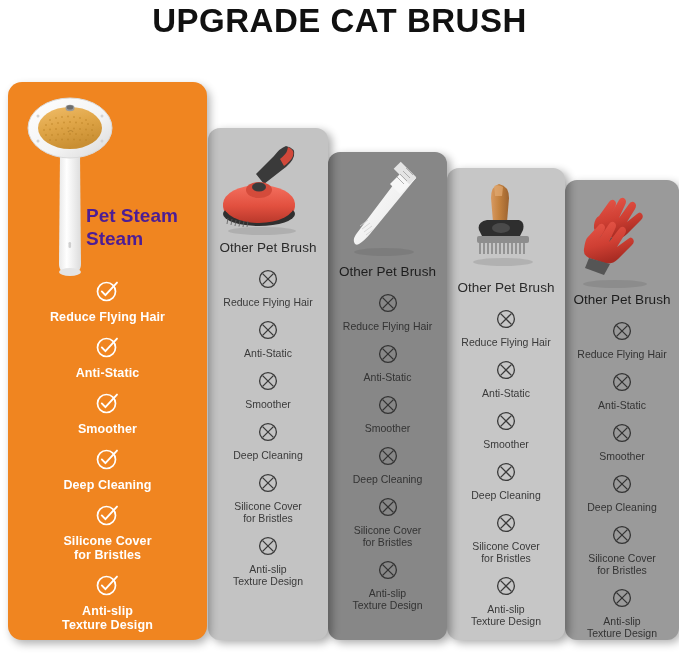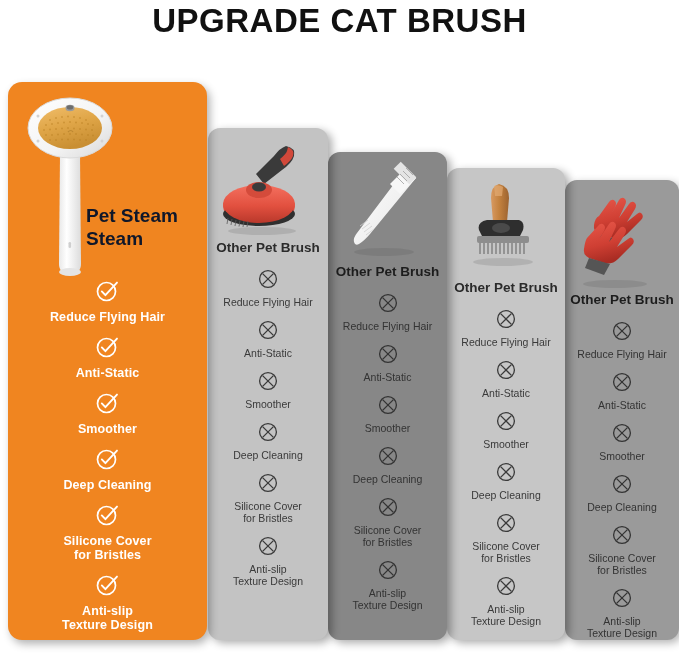--- a/index.html
+++ b/index.html
@@ -71,21 +71,21 @@
     left: 16px; top: 10px;
     width: 92px; height: 200px;
   }
   .hero-name {
     position: absolute;
     left: 78px; top: 122px;
     width: 118px;
     font-size: 19px;
     font-weight: bold;
     line-height: 23px;
-    color: #0f172a;
+    color: #4c1d95;
   }
 
   
   .hero-features {
     position: absolute;
     left: 0; top: 196px;
     width: 199px;
   }
   .hf {
     position: relative;
@@ -109,21 +109,21 @@
     left: 0; top: 8px;
     width: 100%; height: 104px;
   }
   .o-name {
     position: absolute;
     left: 0; width: 100%;
     top: 112px;
     text-align: center;
     font-size: 13.5px;
     color: #2b2b2b;
-    font-weight: bold;
+    font-weight: normal;
     white-space: nowrap;
   }
   .o-name.dark { color: #1d1d1d; }
   .o-features {
     position: absolute;
     left: 0; width: 100%;
     top: 140px;
   }
   .of {
     width: 100%;

